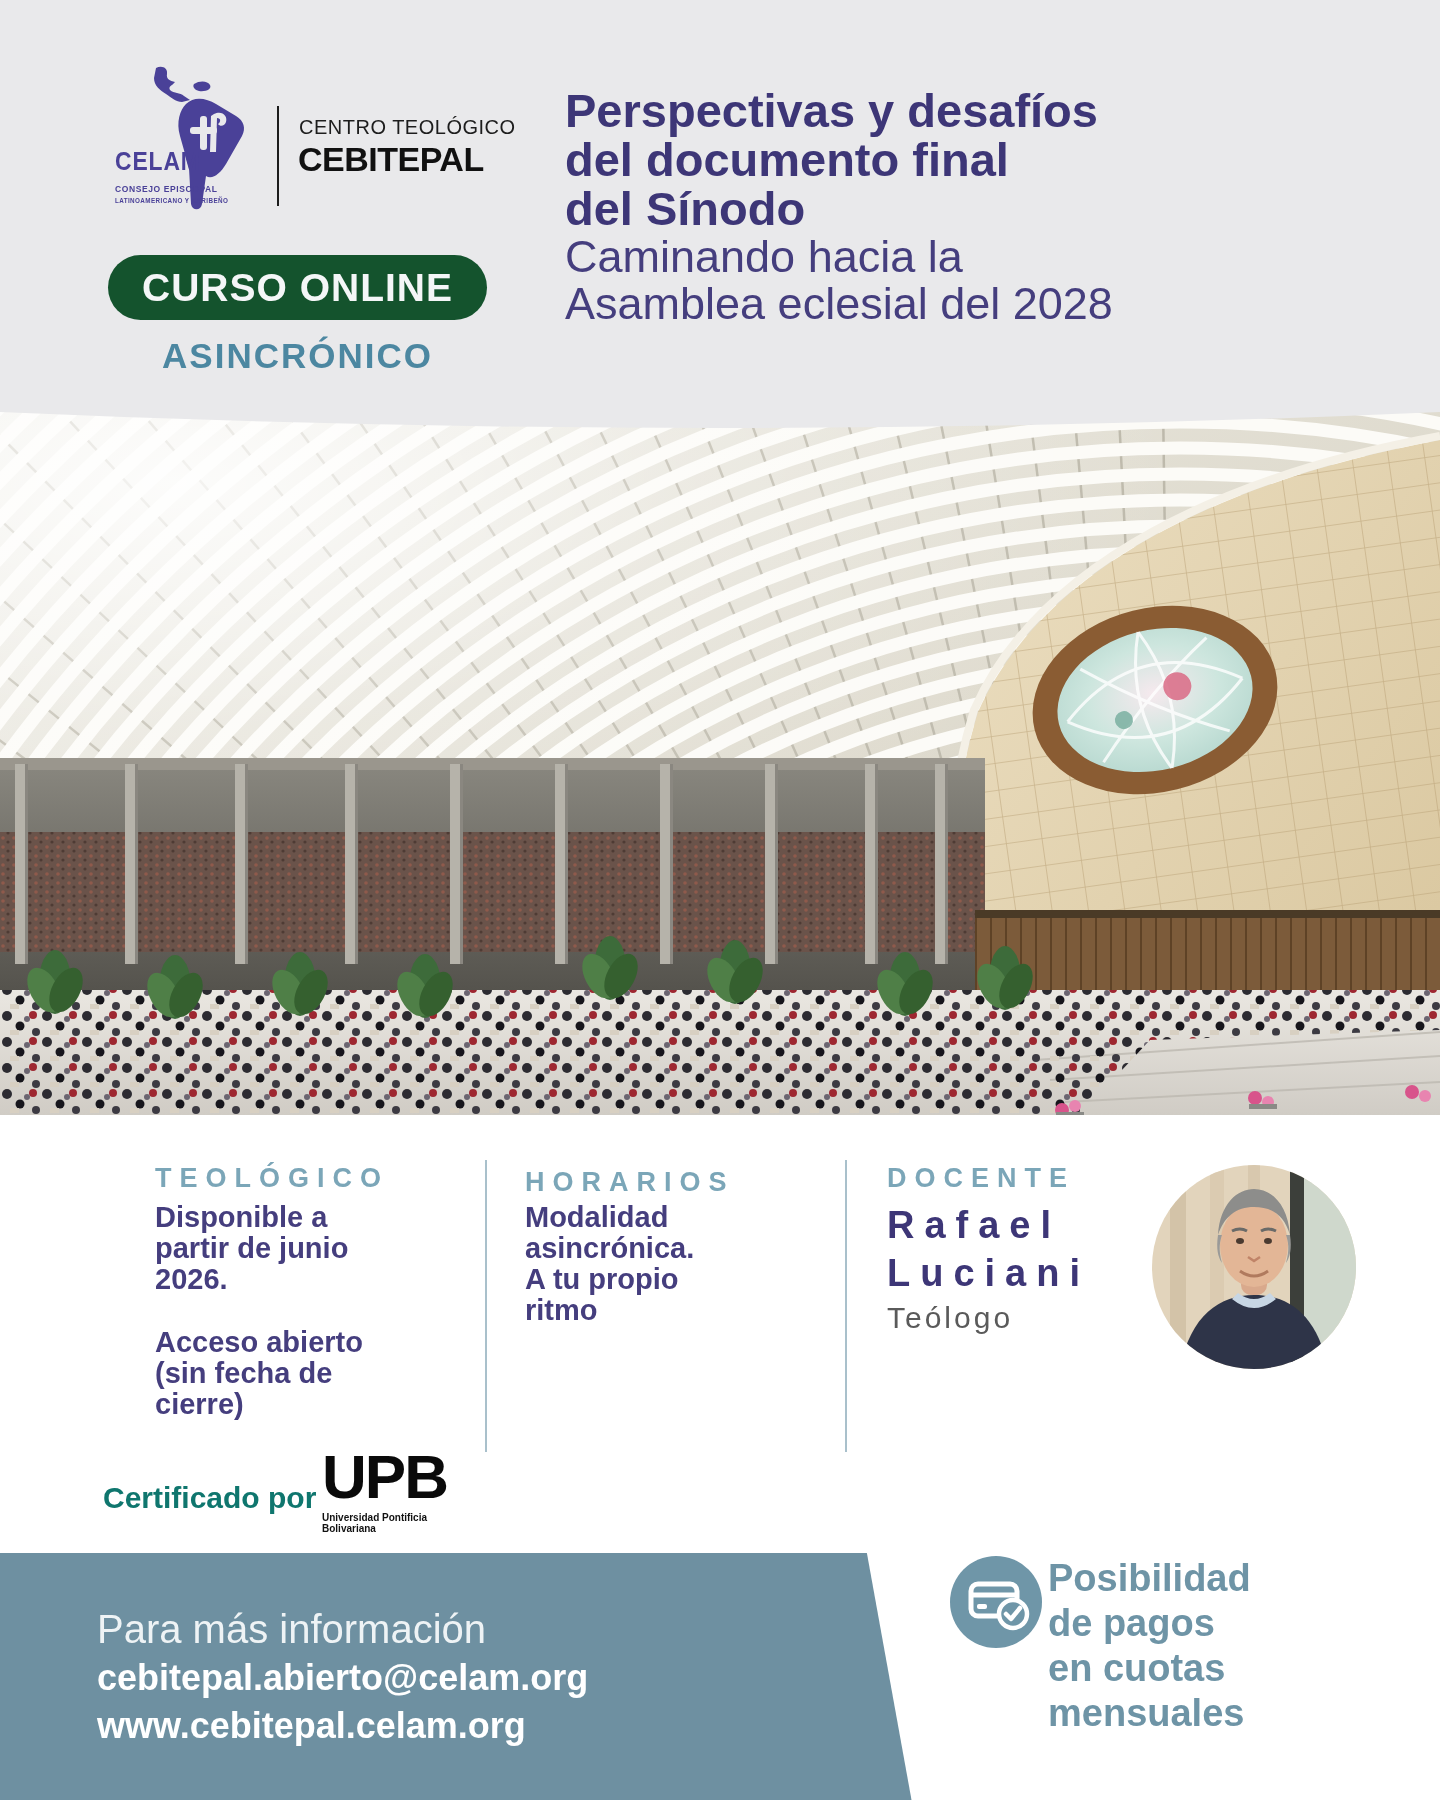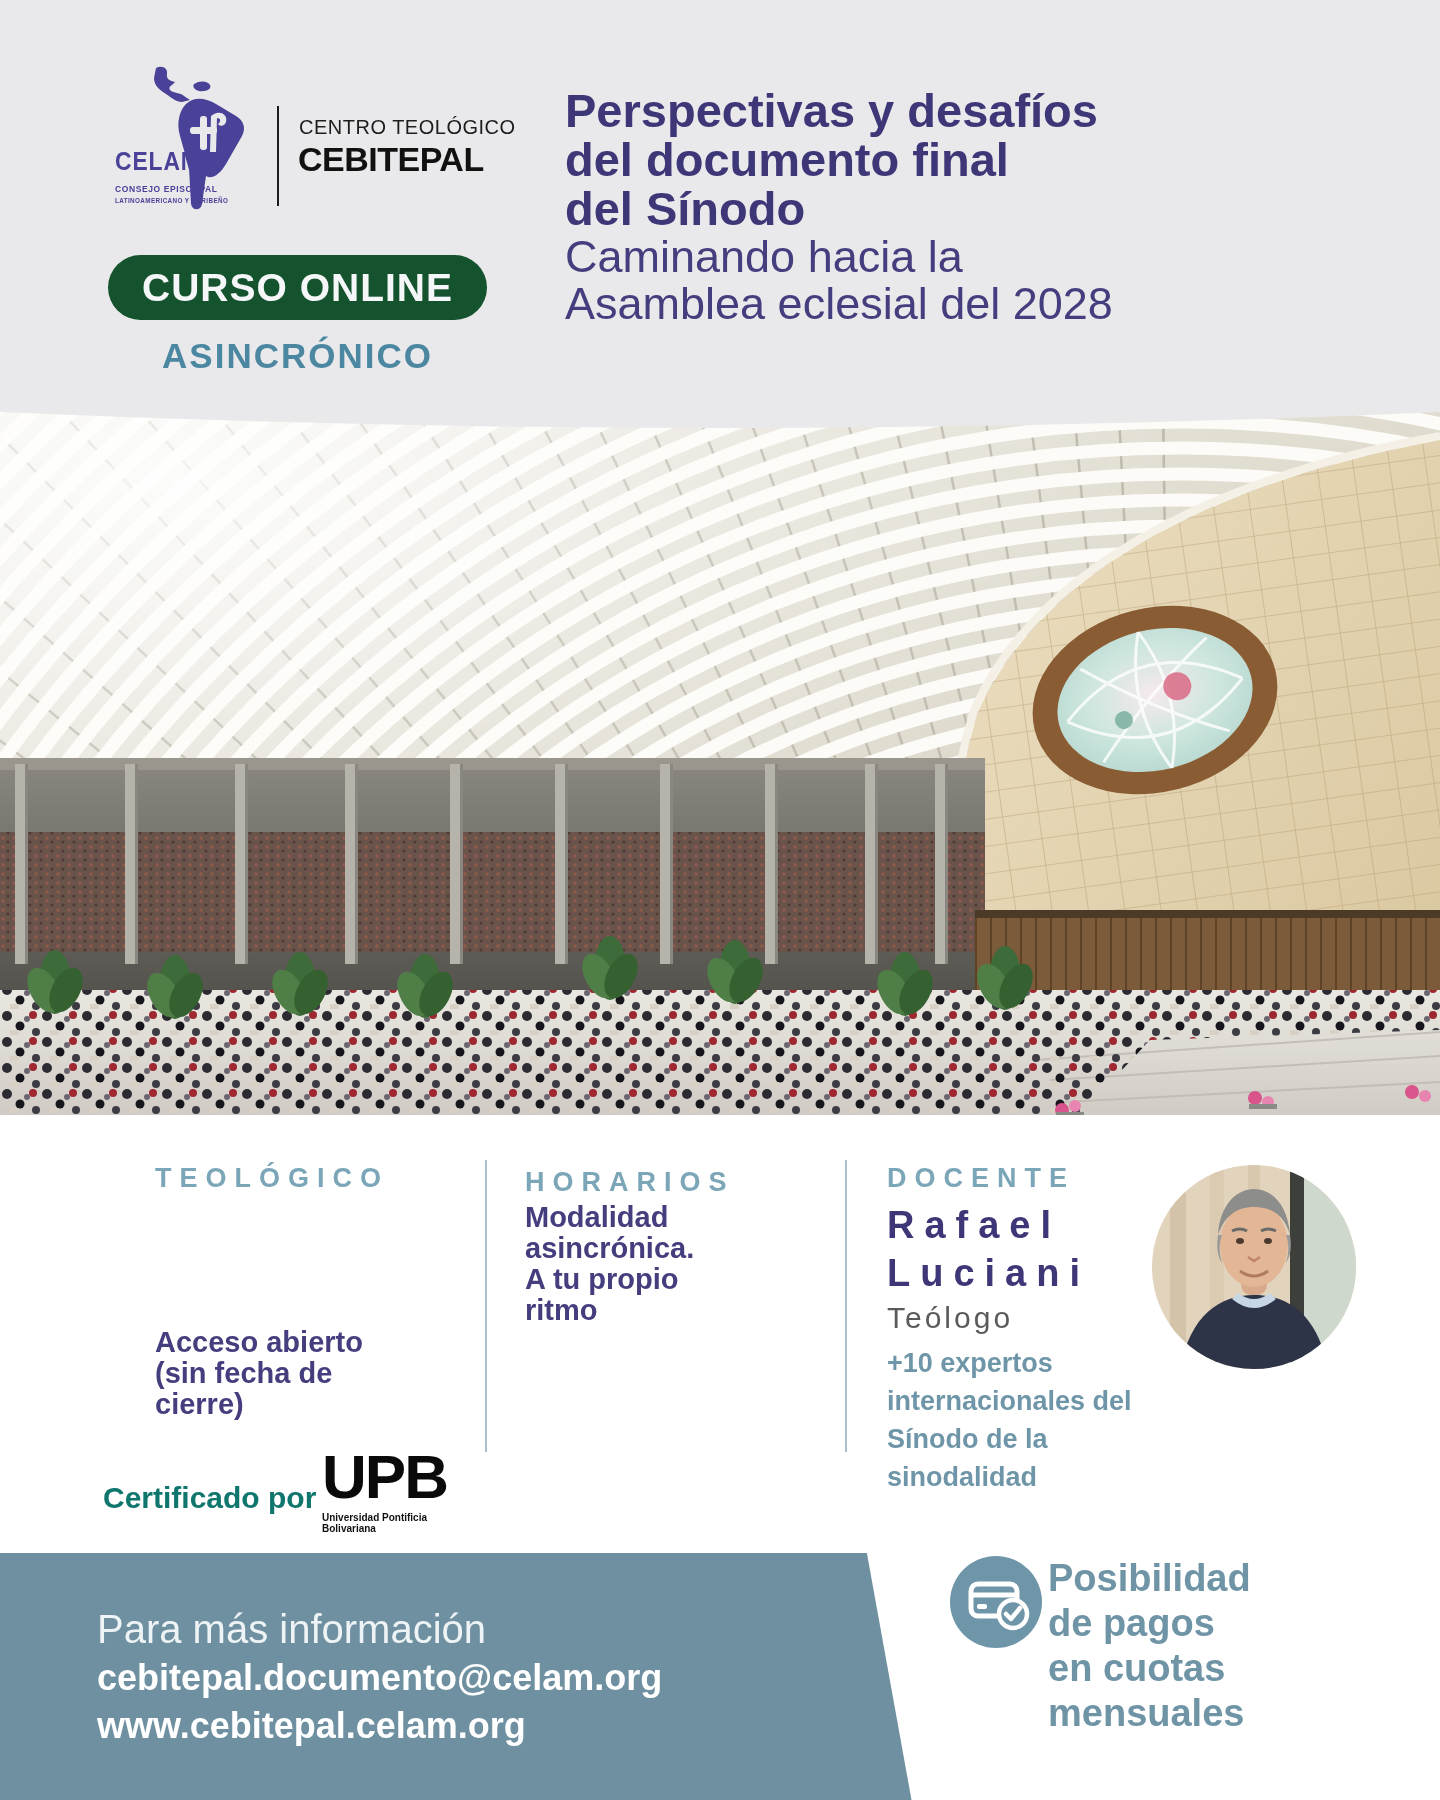--- a/index.html
+++ b/index.html
@@ -348,42 +348,41 @@
       <circle cx="1412" cy="680" r="7" fill="#d8548b"></circle>
         <circle cx="1425" cy="684" r="6" fill="#e884b0"></circle>
       <rect x="1056" y="700" width="28" height="5" fill="#8a8a86"></rect>
       <rect x="1249" y="692" width="28" height="5" fill="#8a8a86"></rect>
     </g>
 
     <path d="M0,0 L1440,0 Q720,32 0,0 Z" fill="#e9e9eb"></path>
   </svg>
 
   <div class="abs sec-heading col1-h">TEOLÓGICO</div>
+  <div class="abs col-body pre col1-p1">Disponible a
+partir de junio
+2026.</div>
   <div class="abs col-body pre col1-p2">Acceso abierto
 (sin fecha de
 cierre)</div>
 
   <div class="abs vdiv vdiv1"></div>
 
   <div class="abs sec-heading col2-h">HORARIOS</div>
   <div class="abs col-body pre col2-p1">Modalidad
 asincrónica.
 A tu propio
 ritmo</div>
 
   <div class="abs vdiv vdiv2"></div>
 
   <div class="abs sec-heading col3-h">DOCENTE</div>
   <div class="abs teacher-name pre">Rafael
 Luciani</div>
   <div class="abs teacher-role">Teólogo</div>
-  <div class="abs teacher-extra pre">+10 expertos
-internacionales del
-Sínodo de la
-sinodalidad</div>
 
   <div class="abs portrait">
     <svg viewBox="0 0 204 204" width="204" height="204" aria-hidden="true">
       <rect width="204" height="204" fill="#e2d4bc"></rect>
       <rect x="18" width="16" height="204" fill="#cdbca0" opacity="0.7"></rect>
       <rect x="58" width="14" height="204" fill="#d8c8ac" opacity="0.7"></rect>
       <rect x="96" width="12" height="204" fill="#cdbca0" opacity="0.5"></rect>
       <rect x="138" y="0" width="14" height="204" fill="#3c3f3a"></rect>
       <rect x="152" y="0" width="52" height="204" fill="#cfd8cc"></rect>
       <path d="M28,204 C38,150 68,130 102,130 C136,130 166,150 176,204 Z" fill="#2e3448"></path>
@@ -405,21 +404,21 @@
   </div>
 
   <div class="abs cert-label">Certificado por</div>
   <div class="abs upb">UPB</div>
   <div class="abs upb-caption">Universidad Pontificia Bolivariana</div>
 
   <div class="abs banner-wrap">
     <div class="banner-shape"></div>
   </div>
   <div class="abs more-info">Para más información</div>
-  <div class="abs email">cebitepal.documento@celam.org</div>
+  <div class="abs email">cebitepal.abierto@celam.org</div>
   <div class="abs website">www.cebitepal.celam.org</div>
 
   <svg class="abs pay-icon" viewBox="0 0 92 92" aria-hidden="true">
     <circle cx="46" cy="46" r="46" fill="#6f96a8"></circle>
     <rect x="21" y="28" width="46" height="32" rx="7" fill="none" stroke="#ffffff" stroke-width="5"></rect>
     <line x1="21" y1="39" x2="67" y2="39" stroke="#ffffff" stroke-width="5"></line>
     <rect x="27" y="48" width="10" height="5" rx="2" fill="#ffffff"></rect>
     <circle cx="63" cy="58" r="14" fill="#6f96a8" stroke="#ffffff" stroke-width="4.5"></circle>
     <path d="M56,58 L61,63 L70,52" fill="none" stroke="#ffffff" stroke-width="4.5" stroke-linecap="round" stroke-linejoin="round"></path>
   </svg>

